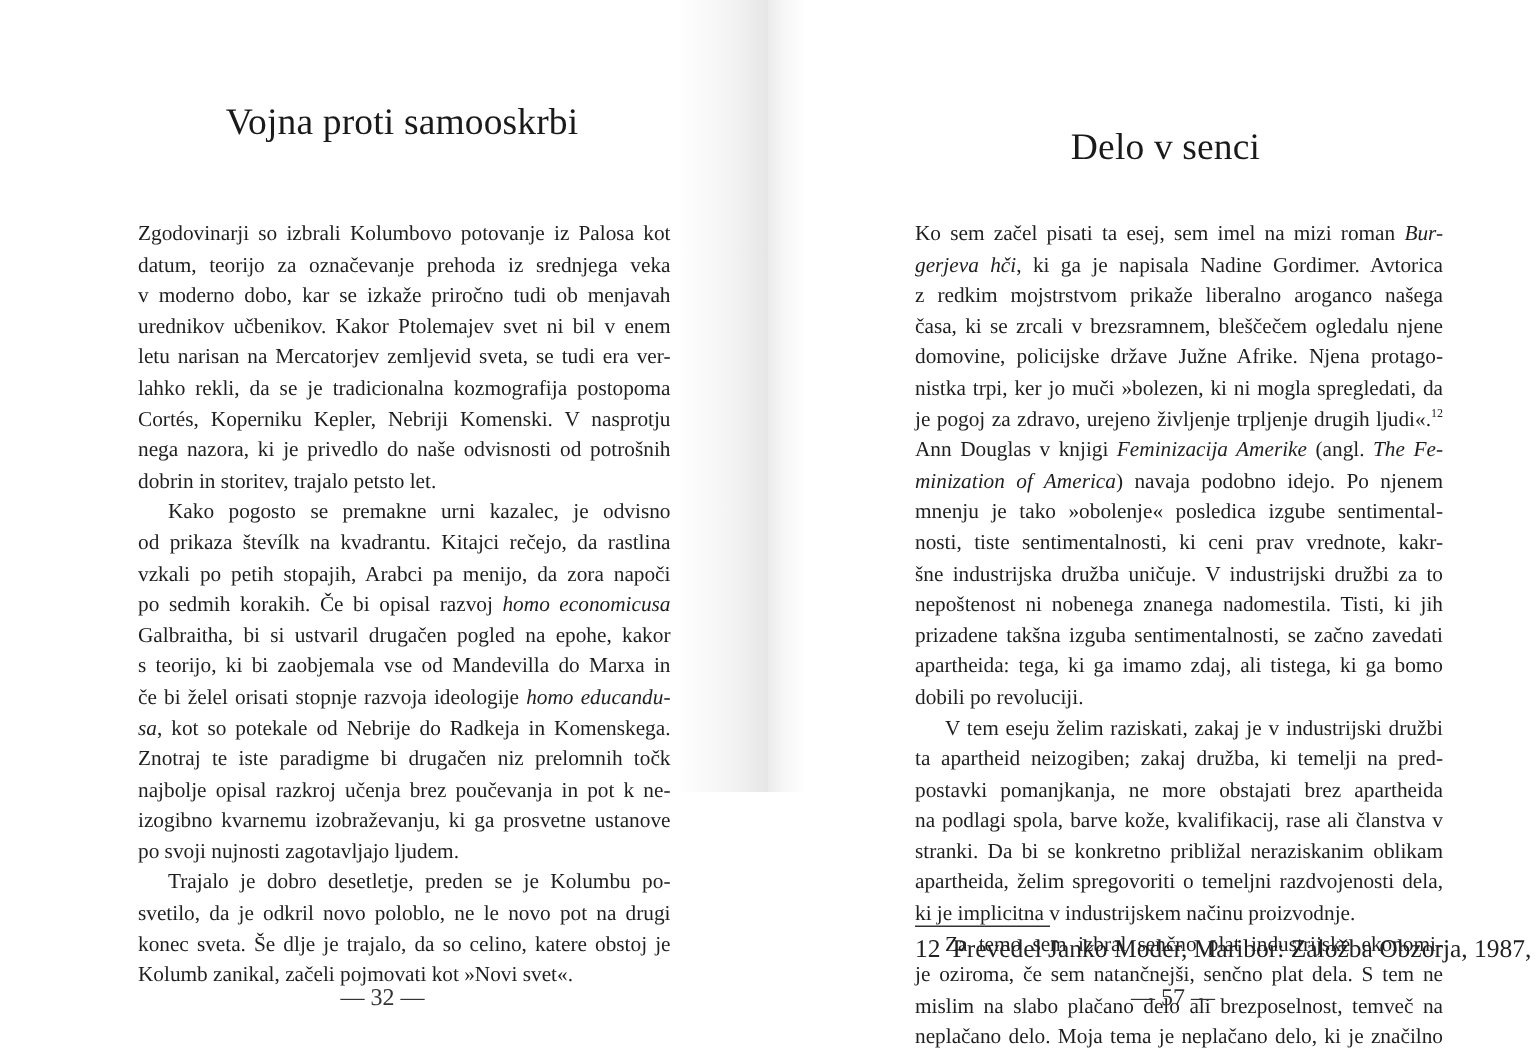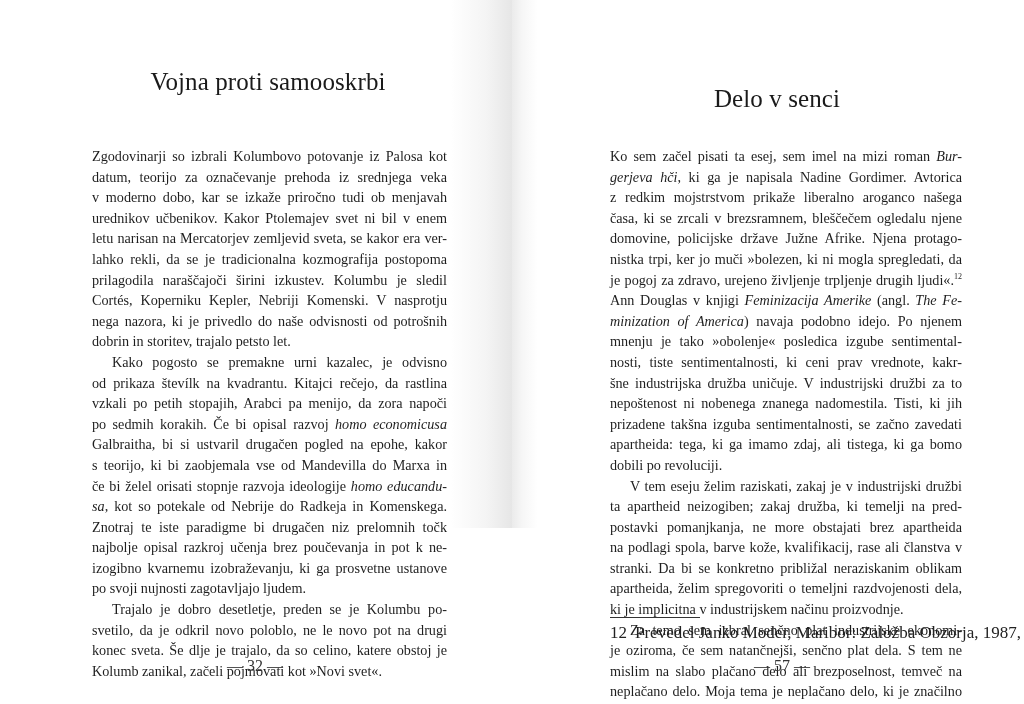--- a/index.html
+++ b/index.html
@@ -46,23 +46,22 @@
 
 <div class="spread">
   <div class="page page-left">
     <h1 class="title">Vojna proti samooskrbi</h1>
     <div class="body-text" id="left-body">
         <p style="text-indent: 0px;">
           <span class="line">Zgodovinarji so izbrali Kolumbovo potovanje iz Palosa kot</span>
           <span class="line">datum, teorijo za označevanje prehoda iz srednjega veka</span>
           <span class="line">v moderno dobo, kar se izkaže priročno tudi ob menjavah</span>
           <span class="line">urednikov učbenikov. Kakor Ptolemajev svet ni bil v enem</span>
-          <span class="line">letu narisan na Mercatorjev zemljevid sveta, se kakor era ver-</span>
+          <span class="line">letu narisan na Mercatorjev zemljevid sveta, se tudi era ver-</span>
           <span class="line">lahko rekli, da se je tradicionalna kozmografija postopoma</span>
-          <span class="line">prilagodila naraščajoči širini izkustev. Kolumbu je sledil</span>
           <span class="line">Cortés, Koperniku Kepler, Nebriji Komenski. V nasprotju</span>
           <span class="line">nega nazora, ki je privedlo do naše odvisnosti od potrošnih</span>
           <span class="line last">dobrin in storitev, trajalo petsto let.</span>
         </p>
         <p style="text-indent: 0px;">
           <span class="line" style="padding-left: 20px;">Kako pogosto se premakne urni kazalec, je odvisno</span>
           <span class="line">od prikaza števílk na kvadrantu. Kitajci rečejo, da rastlina</span>
           <span class="line">vzkali po petih stopajih, Arabci pa menijo, da zora napoči</span>
           <span class="line">po sedmih korakih. Če bi opisal razvoj <i>homo economicusa</i></span>
           <span class="line">Galbraitha, bi si ustvaril drugačen pogled na epohe, kakor</span>

